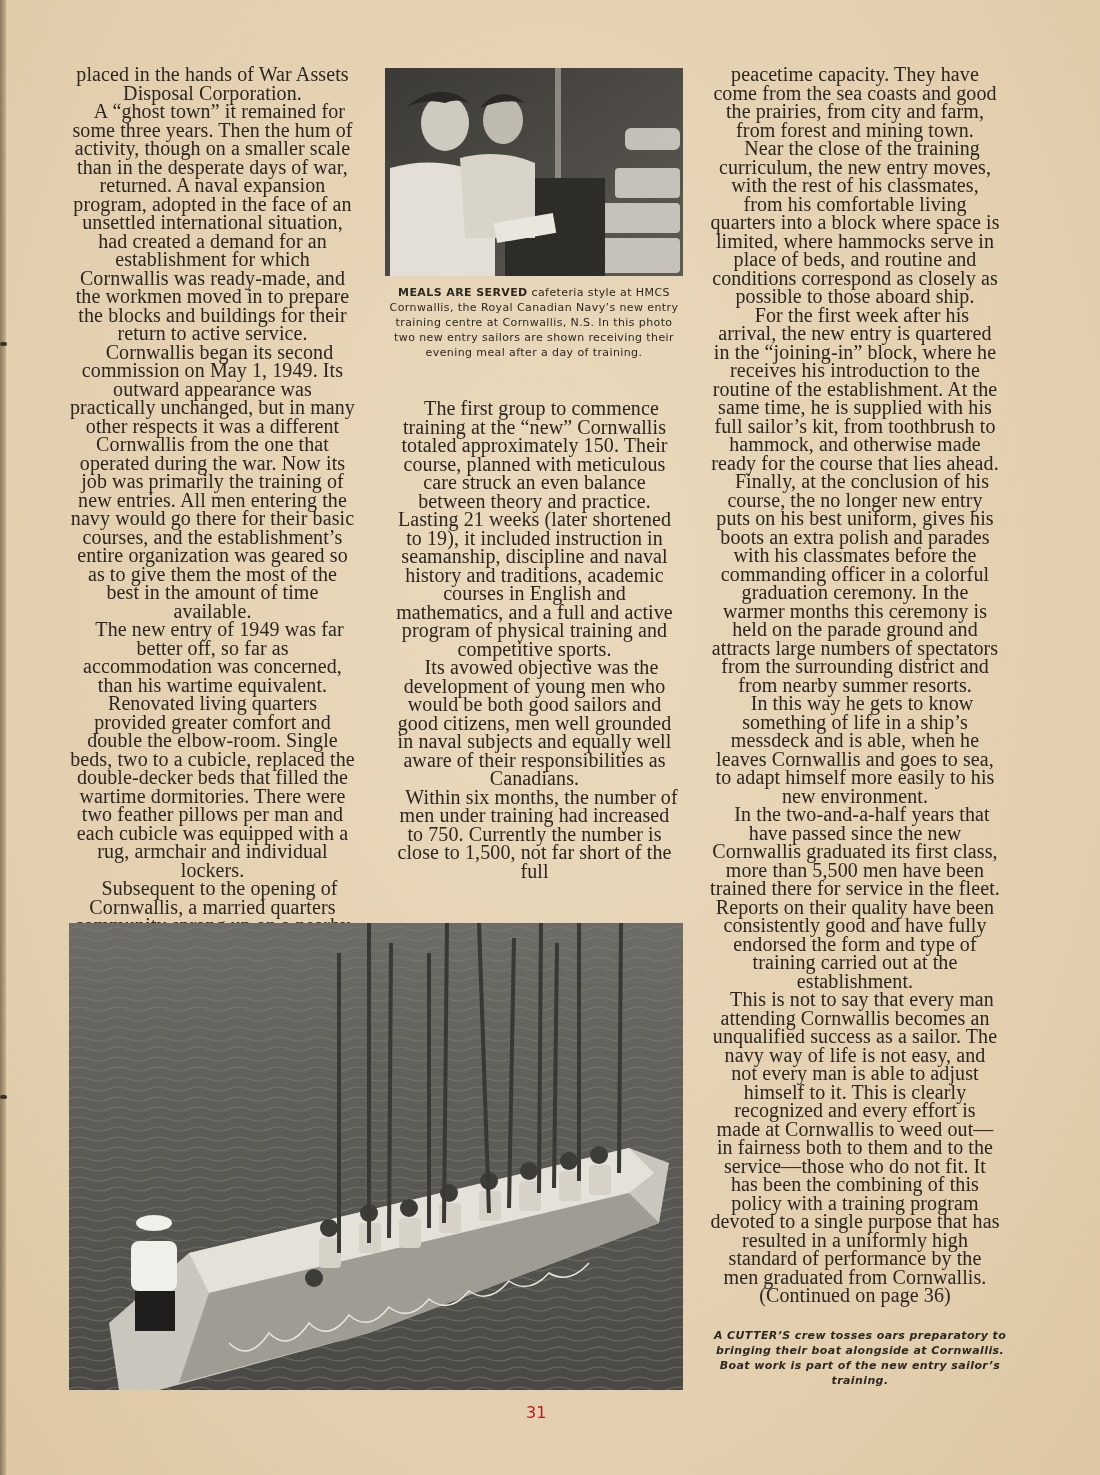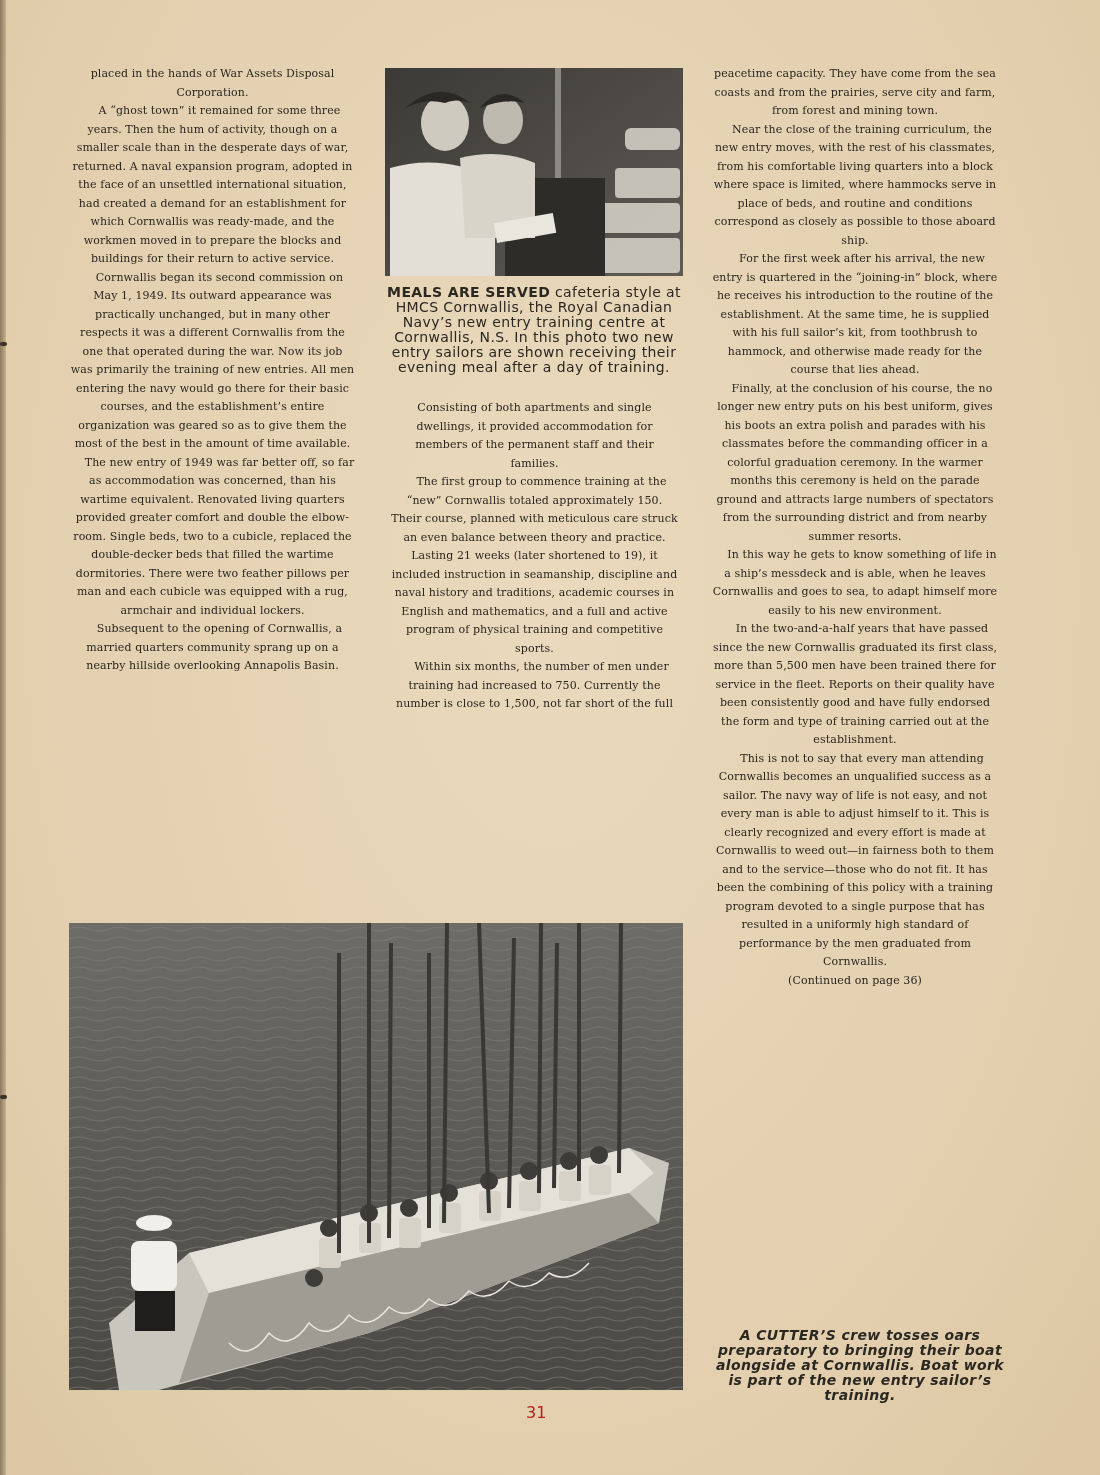--- a/index.html
+++ b/index.html
@@ -9,36 +9,36 @@
     background-image: radial-gradient(ellipse at 50% 40%, #ead9bd 0%, #e3cfae 70%, #dcc6a3 100%);
     font-family: "DejaVu Serif", "Liberation Serif", serif;
     color: #2a2620;
   }
   .binding {
     position: absolute; left: 0; top: 0; width: 6px; height: 1475px;
     background: linear-gradient(to right, #8a7a5e, #c7b08c);
   }
   .staple { position: absolute; left: 0; width: 7px; height: 4px; background: #3a3227; border-radius: 2px; }
   .col {
-    position: absolute; font-size: 11px; line-height: 18.5px;
-    text-align: justify; letter-spacing: 0.1px;
+    position: absolute; font-size: 20px; line-height: 18.5px;
+    text-align: justify; letter-spacing: 0.1px; font-family: Liberation Serif, serif;
   }
   .col p { margin: 0; text-indent: 14px; text-align: center; }
   .col p.noindent { text-indent: 0; }
   #col1 { left: 70px; top: 65px; width: 285px; }
   #col2 { left: 390px; top: 399px; width: 289px; }
   #col3 { left: 710px; top: 65px; width: 290px; }
   .photo {
     position: absolute; overflow: hidden; background: #55534f;
   }
   #photo-meals { left: 385px; top: 68px; width: 298px; height: 208px; }
   #photo-cutter { left: 69px; top: 923px; width: 614px; height: 467px; }
   .caption {
     position: absolute; font-family: "DejaVu Sans", "Liberation Sans", sans-serif;
-    font-size: 14px; line-height: 15px; text-align: center; color: #2b2822;
+    font-size: 11px; line-height: 15px; text-align: center; color: #2b2822;
     letter-spacing: 0.4px;
   }
   .caption b { font-weight: bold; }
   #caption-meals { left: 385px; top: 285px; width: 298px; }
   #caption-cutter { left: 710px; top: 1328px; width: 300px; font-weight: bold; font-style: italic; }
   .continued { text-align: center; text-indent: 0 !important; }
   #page-number {
     position: absolute; left: 526px; top: 1403px; font-family: "DejaVu Sans", sans-serif;
     font-size: 16px; color: #b91c1c;
   }
@@ -88,27 +88,27 @@
     <path d="M75 90 Q115 80 150 95 L150 170 L80 170Z" fill="#d8d4ca"></path>
 
     <rect x="110" y="150" width="60" height="20" fill="#e9e6de" transform="rotate(-10 140 160)"></rect>
   </svg>
 </div>
 <div class="caption" id="caption-meals">
   <b>MEALS ARE SERVED</b><span> cafeteria style at HMCS Cornwallis, the Royal Canadian Navy’s new entry training centre at Cornwallis, N.S. In this photo two new entry sailors are shown receiving their evening meal after a day of training.</span>
 </div>
 
 <div class="col" id="col2">
-  <p class="noindent">Consisting of both apartments and single dwellings, it provided accommodation for members of the permanent staff and their families.</p>
   <p>The first group to commence training at the “new” Cornwallis totaled approximately 150. Their course, planned with meticulous care struck an even balance between theory and practice. Lasting 21 weeks (later shortened to 19), it included instruction in seamanship, discipline and naval history and traditions, academic courses in English and mathematics, and a full and active program of physical training and competitive sports.</p>
+  <p>Its avowed objective was the development of young men who would be both good sailors and good citizens, men well grounded in naval subjects and equally well aware of their responsibilities as Canadians.</p>
   <p>Within six months, the number of men under training had increased to 750. Currently the number is close to 1,500, not far short of the full</p>
 </div>
 
 <div class="col" id="col3">
-  <p class="noindent">peacetime capacity. They have come from the sea coasts and from the prairies, serve city and farm, from forest and mining town.</p>
+  <p class="noindent">peacetime capacity. They have come from the sea coasts and good the prairies, from city and farm, from forest and mining town.</p>
   <p>Near the close of the training curriculum, the new entry moves, with the rest of his classmates, from his comfortable living quarters into a block where space is limited, where hammocks serve in place of beds, and routine and conditions correspond as closely as possible to those aboard ship.</p>
   <p>For the first week after his arrival, the new entry is quartered in the “joining-in” block, where he receives his introduction to the routine of the establishment. At the same time, he is supplied with his full sailor’s kit, from toothbrush to hammock, and otherwise made ready for the course that lies ahead.</p>
   <p>Finally, at the conclusion of his course, the no longer new entry puts on his best uniform, gives his boots an extra polish and parades with his classmates before the commanding officer in a colorful graduation ceremony. In the warmer months this ceremony is held on the parade ground and attracts large numbers of spectators from the surrounding district and from nearby summer resorts.</p>
   <p>In this way he gets to know something of life in a ship’s messdeck and is able, when he leaves Cornwallis and goes to sea, to adapt himself more easily to his new environment.</p>
   <p>In the two-and-a-half years that have passed since the new Cornwallis graduated its first class, more than 5,500 men have been trained there for service in the fleet. Reports on their quality have been consistently good and have fully endorsed the form and type of training carried out at the establishment.</p>
   <p>This is not to say that every man attending Cornwallis becomes an unqualified success as a sailor. The navy way of life is not easy, and not every man is able to adjust himself to it. This is clearly recognized and every effort is made at Cornwallis to weed out—in fairness both to them and to the service—those who do not fit. It has been the combining of this policy with a training program devoted to a single purpose that has resulted in a uniformly high standard of performance by the men graduated from Cornwallis.</p>
   <p class="continued">(Continued on page 36)</p>
 </div>
 
 <div class="photo" id="photo-cutter" title="A cutter's crew tossing oars upright in a boat on the water">

